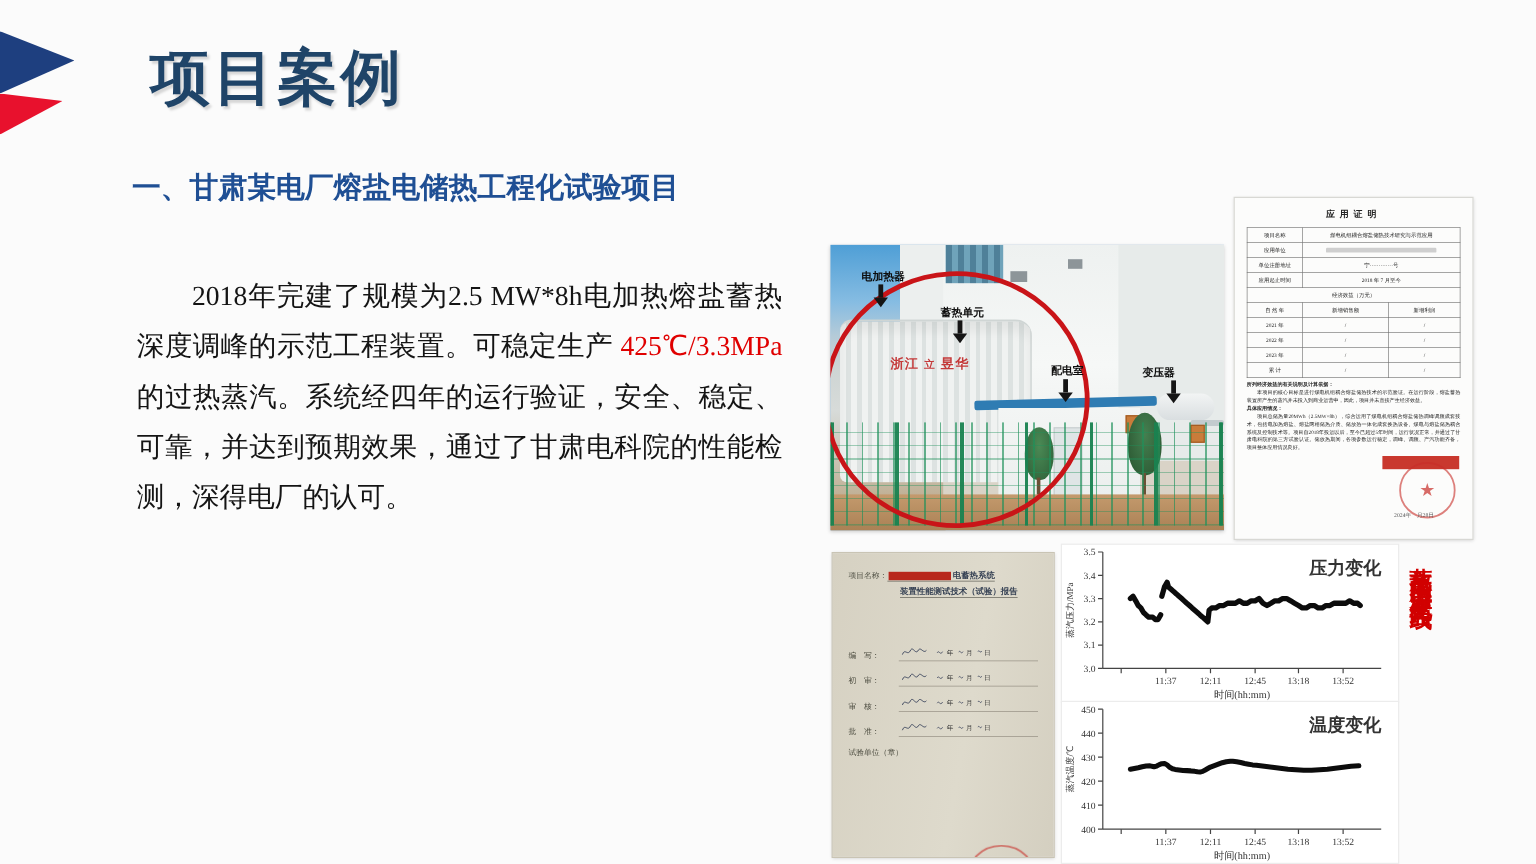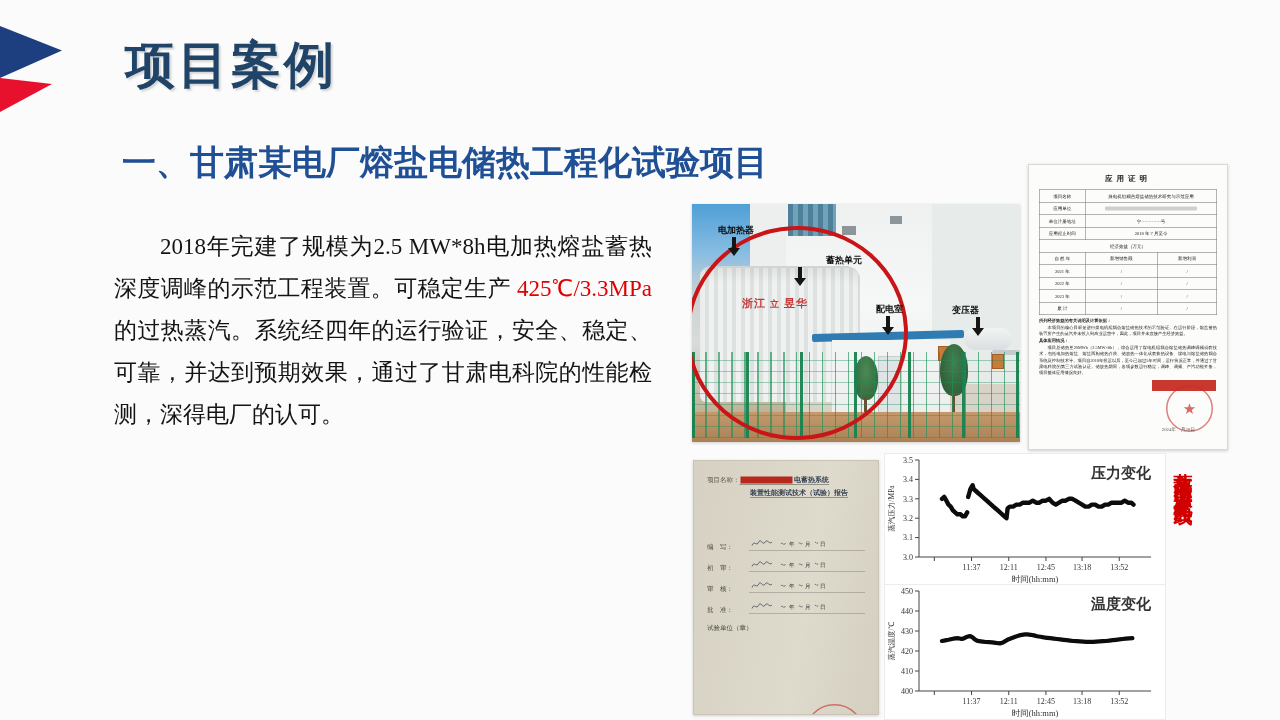--- a/index.html
+++ b/index.html
@@ -7,21 +7,21 @@
        font-family:"Liberation Serif",serif;position:relative;}
   .abs{position:absolute;}
   
   .logo-blue{left:0;top:26px;width:62px;height:52px;background:#1e3f7f;
     clip-path:polygon(0 0,100% 47%,0 100%);}
   .logo-red{left:0;top:78px;width:52px;height:34px;background:#e8112d;
     clip-path:polygon(0 0,100% 18%,0 100%);}
   .slide-title{left:96px;top:32px;font-family:"Liberation Sans",sans-serif;
     font-size:50px;font-weight:800;color:#1f4468;letter-spacing:3px;
     text-shadow:2px 2px 2px rgba(0,0,0,.15);margin-left:29px;}
-  .slide-subtitle{left:110px;top:140px;font-size:34px;font-weight:bold;color:#1f4f94;margin-left:12px;}
+  .slide-subtitle{left:110px;top:140px;font-size:24px;font-weight:bold;color:#1f4f94;}
   
   .body-text{left:102px;top:214px;width:562px;font-size:23px;line-height:42px;
     color:#141414;text-align:justify;}
   .body-text p{margin:12px;text-indent:2em;}
   .red-val{color:#e00000;}
   
   .photo{left:692px;top:204px;width:328px;height:238px;overflow:hidden;background:#9fc4e0;}
   .photo .el{position:absolute;}
   .p-label{position:absolute;font-family:"Liberation Sans",sans-serif;font-size:9px;
     font-weight:600;color:#0d0d0d;white-space:nowrap;z-index:7;}
@@ -110,21 +110,21 @@
   <div class="el" style="left:300px;top:150px;width:10px;height:13px;background:#c97c3a;border:1px solid #a35c24;"></div>
   <div class="el" style="left:162px;top:152px;width:24px;height:44px;background:radial-gradient(ellipse at 50% 35%,#4b8a55,#2c5e37);border-radius:50% 50% 45% 45%;"></div>
   <div class="el" style="left:172px;top:194px;width:3px;height:20px;background:#6b4f35;"></div>
   <div class="el" style="left:248px;top:140px;width:28px;height:52px;background:radial-gradient(ellipse at 50% 35%,#457f50,#28542f);border-radius:50% 50% 45% 45%;"></div>
   <div class="el" style="left:260px;top:190px;width:3px;height:24px;background:#6b4f35;"></div>
   <div class="el" style="left:0;top:208px;width:328px;height:30px;background:linear-gradient(180deg,#c49a6d,#aa8155);"></div>
   <div class="el" style="left:0;top:148px;width:328px;height:86px;z-index:5;background:repeating-linear-gradient(90deg,rgba(25,130,80,.95) 0 3px,transparent 3px 54px),repeating-linear-gradient(90deg,rgba(30,145,90,.65) 0 1.5px,transparent 1.5px 13px),repeating-linear-gradient(0deg,rgba(30,145,90,.4) 0 1px,transparent 1px 11px);"></div>
   <div class="el red-ellipse"></div>
   <span class="p-label" style="left:26px;top:20px;">电加热器</span>
   <div class="p-arrow" style="left:40px;top:33px;"></div>
-  <span class="p-label" style="left:92px;top:50px;margin-left:42px;">蓄热单元</span>
+  <span class="p-label" style="left:92px;top:50px;">蓄热单元</span>
   <div class="p-arrow" style="left:106px;top:63px;"></div>
   <span class="p-label" style="left:184px;top:99px;">配电室</span>
   <div class="p-arrow" style="left:194px;top:112px;"></div>
   <span class="p-label" style="left:260px;top:100px;">变压器</span>
   <div class="p-arrow" style="left:284px;top:113px;"></div>
 </div>
 
 <div class="abs cert paper">
   <div class="cert-inner">
     <div class="cert-title">应用证明</div>

